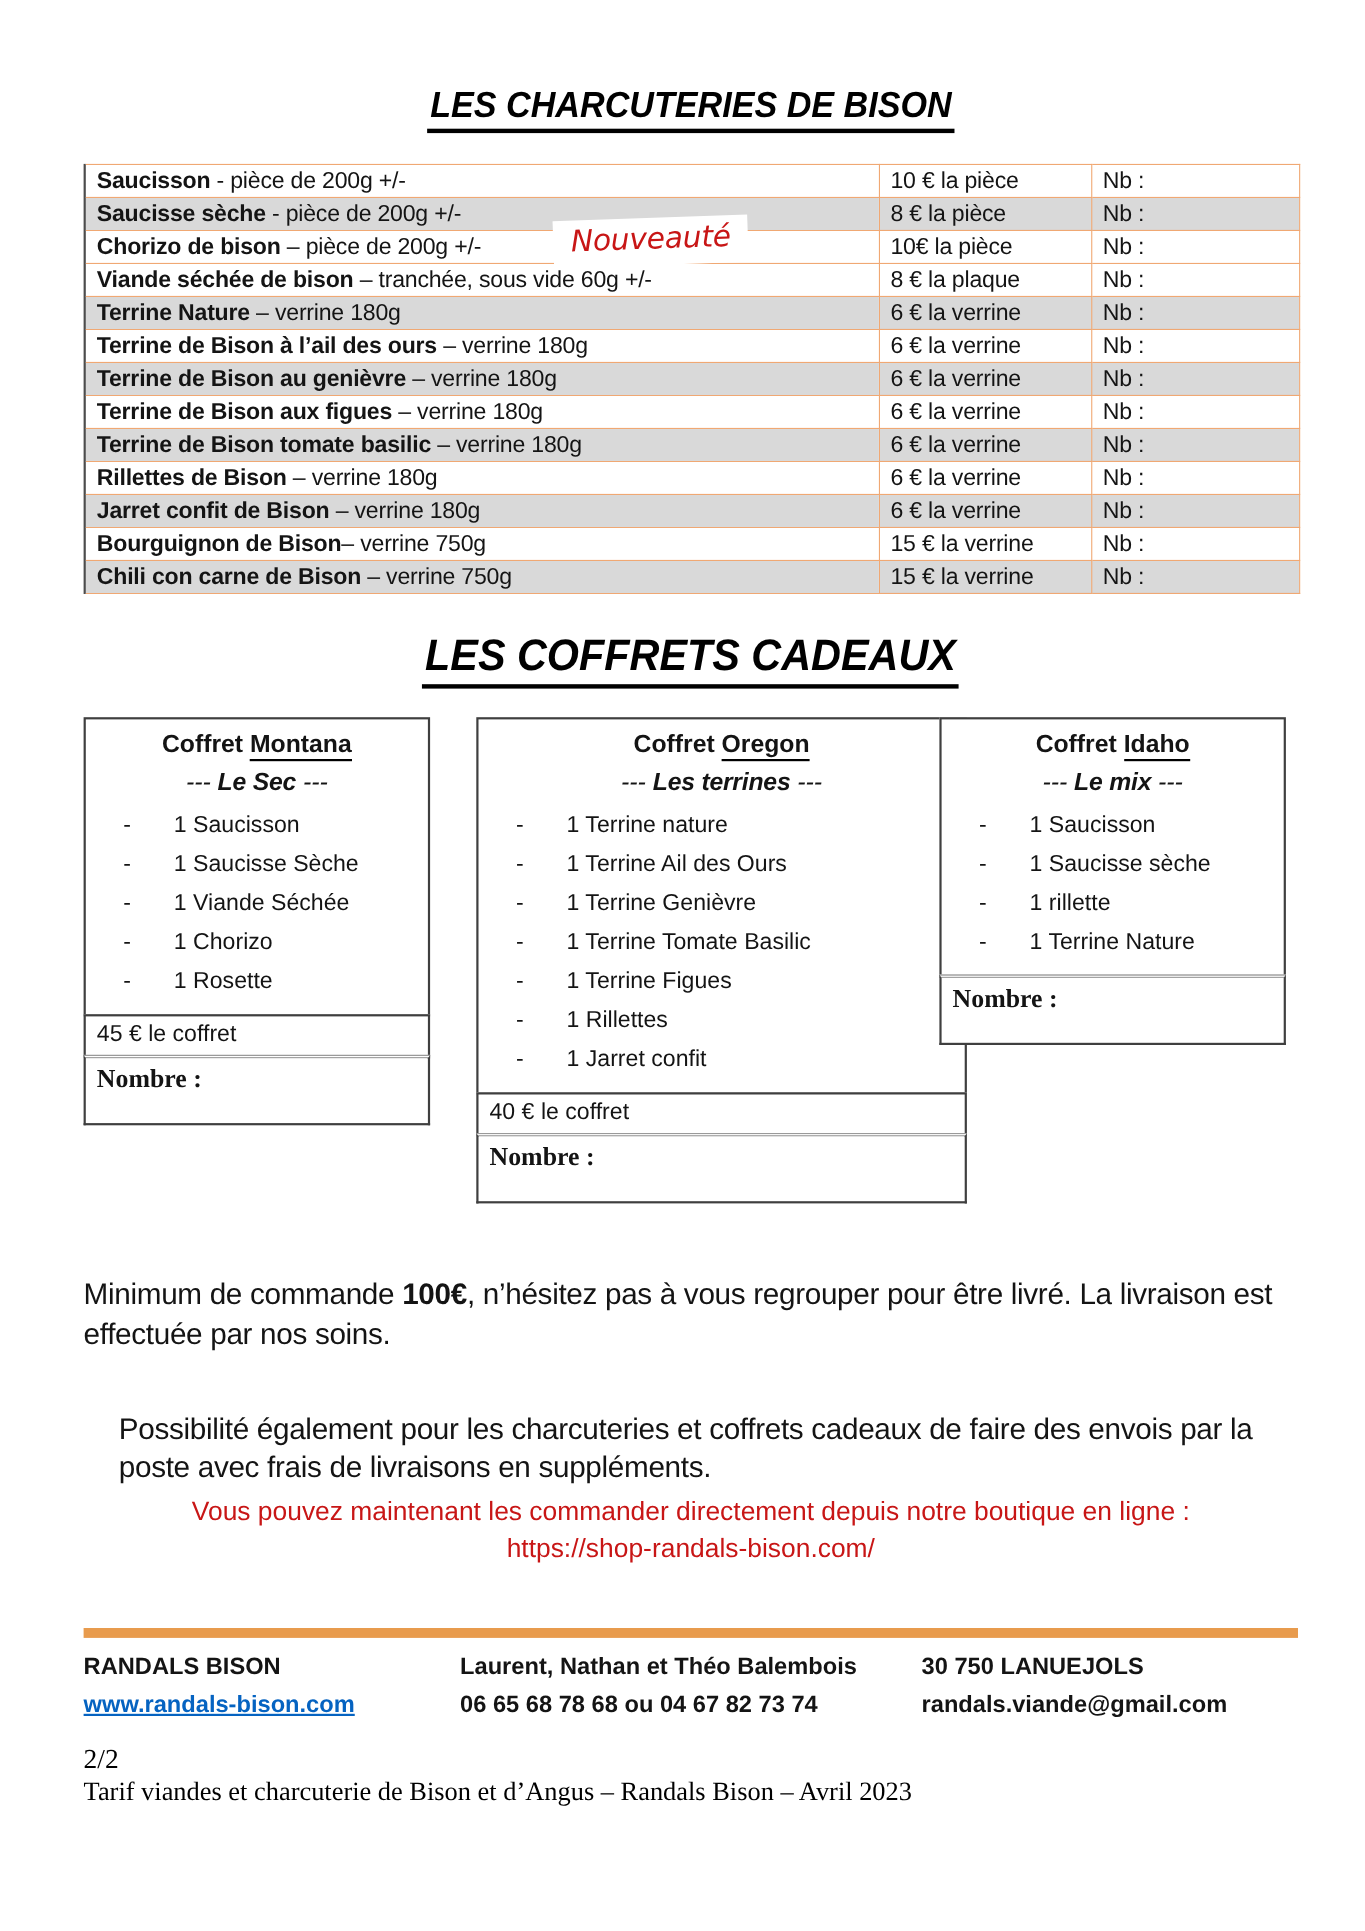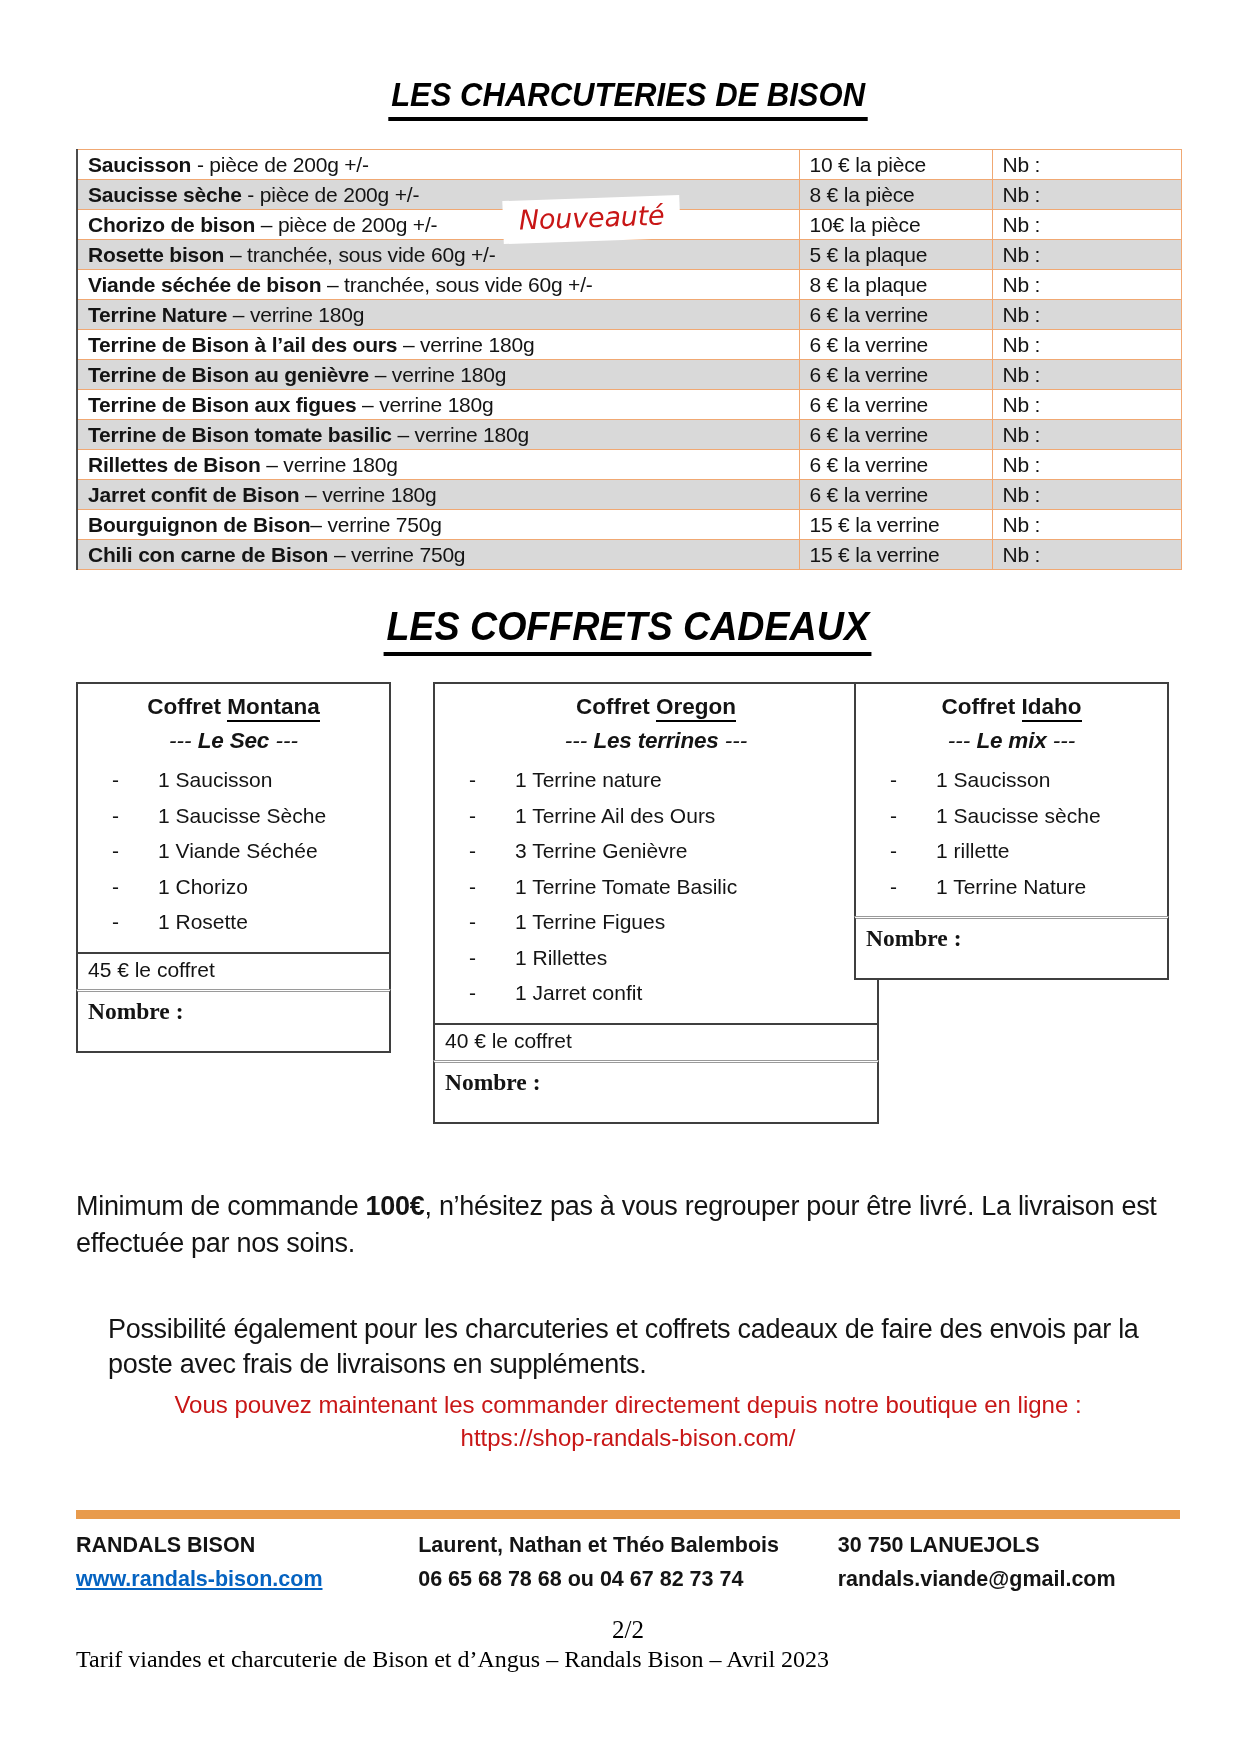--- a/index.html
+++ b/index.html
@@ -59,21 +59,21 @@
   .note-url{margin:2px 0 0;text-align:center;font-size:24px}
   .note-url a{color:var(--red);text-decoration:none}
 
   .rule{height:9px;background:var(--rule-orange);margin-top:58px}
   .footer-cols{display:flex;margin-top:9px;font-weight:700;font-size:21.5px;line-height:34px}
   .fcol{text-align:left}
   .fcol:nth-child(1){width:31%}
   .fcol:nth-child(2){width:38%}
   .fcol:nth-child(3){width:31%}
   .fcol a{color:var(--link-blue);text-decoration:underline}
-  .page-num{margin-top:20px;text-align:center;font-family:"Liberation Serif",serif;font-size:25px;color:#000}
+  .page-num{margin-top:20px;text-align:left;font-family:"Liberation Serif",serif;font-size:25px;color:#000}
   .footnote{margin-top:2px;font-family:"Liberation Serif",serif;font-size:24px;color:#000}
 </style>
 </head>
 <body>
 
 <div class="content">
 
   <h1 class="doc-title">
     <span class="tspan">LES CHARCUTERIES DE BISON</span>
   </h1>
@@ -93,25 +93,20 @@
         <tr class="shaded">
     <td class="item"><b class="pname">Saucisse sèche</b><span class="pdesc"> - pièce de 200g +/-</span></td>
     <td class="price">8 € la pièce</td>
     <td class="nb">Nb :</td>
   </tr>
         <tr>
     <td class="item"><b class="pname">Chorizo de bison</b><span class="pdesc"> – pièce de 200g +/-</span><span class="badge">Nouveauté</span></td>
     <td class="price">10€ la pièce</td>
     <td class="nb">Nb :</td>
   </tr>
-        <tr class="shaded">
-    <td class="item"><b class="pname">Rosette bison</b><span class="pdesc"> – tranchée, sous vide 60g +/-</span></td>
-    <td class="price">5 € la plaque</td>
-    <td class="nb">Nb :</td>
-  </tr>
         <tr>
     <td class="item"><b class="pname">Viande séchée de bison</b><span class="pdesc"> – tranchée, sous vide 60g +/-</span></td>
     <td class="price">8 € la plaque</td>
     <td class="nb">Nb :</td>
   </tr>
         <tr class="shaded">
     <td class="item"><b class="pname">Terrine Nature</b><span class="pdesc"> – verrine 180g</span></td>
     <td class="price">6 € la verrine</td>
     <td class="nb">Nb :</td>
   </tr>
@@ -201,21 +196,21 @@
             <li>
               <span class="dash">-</span>
               <span class="txt">1 Terrine nature</span>
             </li>
             <li>
               <span class="dash">-</span>
               <span class="txt">1 Terrine Ail des Ours</span>
             </li>
             <li>
               <span class="dash">-</span>
-              <span class="txt">3 Terrine Genièvre</span>
+              <span class="txt">1 Terrine Genièvre</span>
             </li>
             <li>
               <span class="dash">-</span>
               <span class="txt">1 Terrine Tomate Basilic</span>
             </li>
             <li>
               <span class="dash">-</span>
               <span class="txt">1 Terrine Figues</span>
             </li>
             <li>

